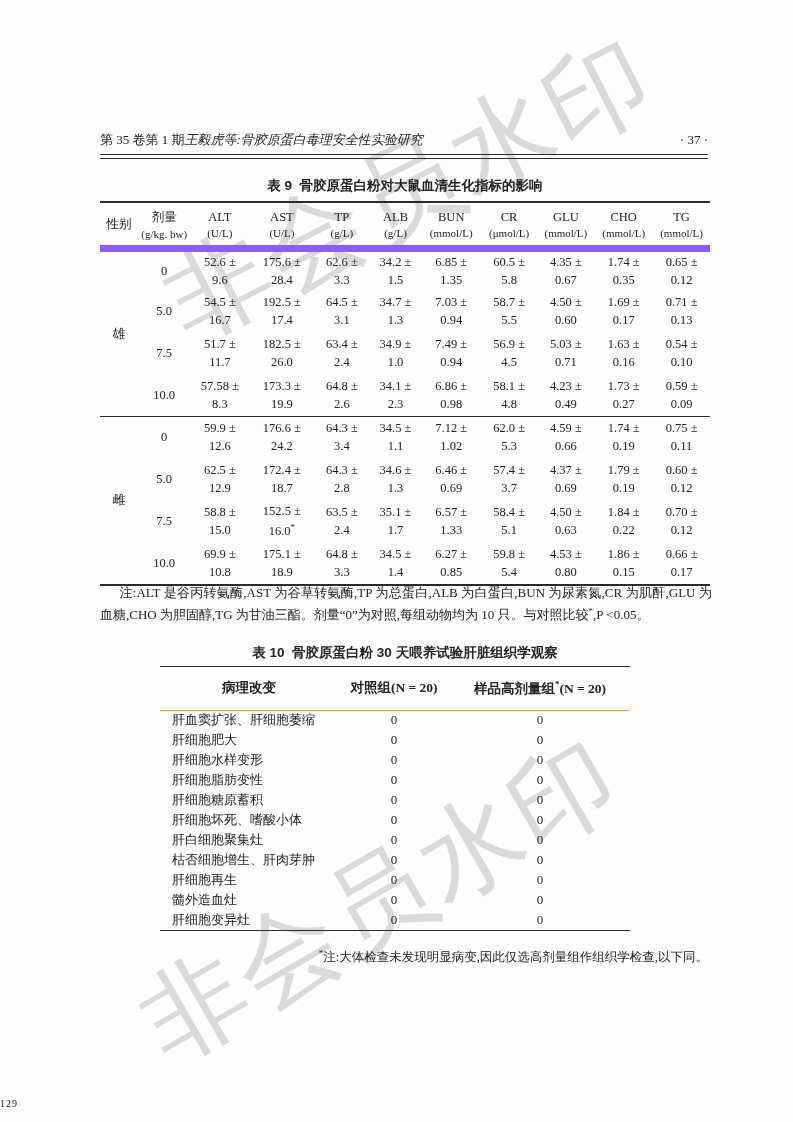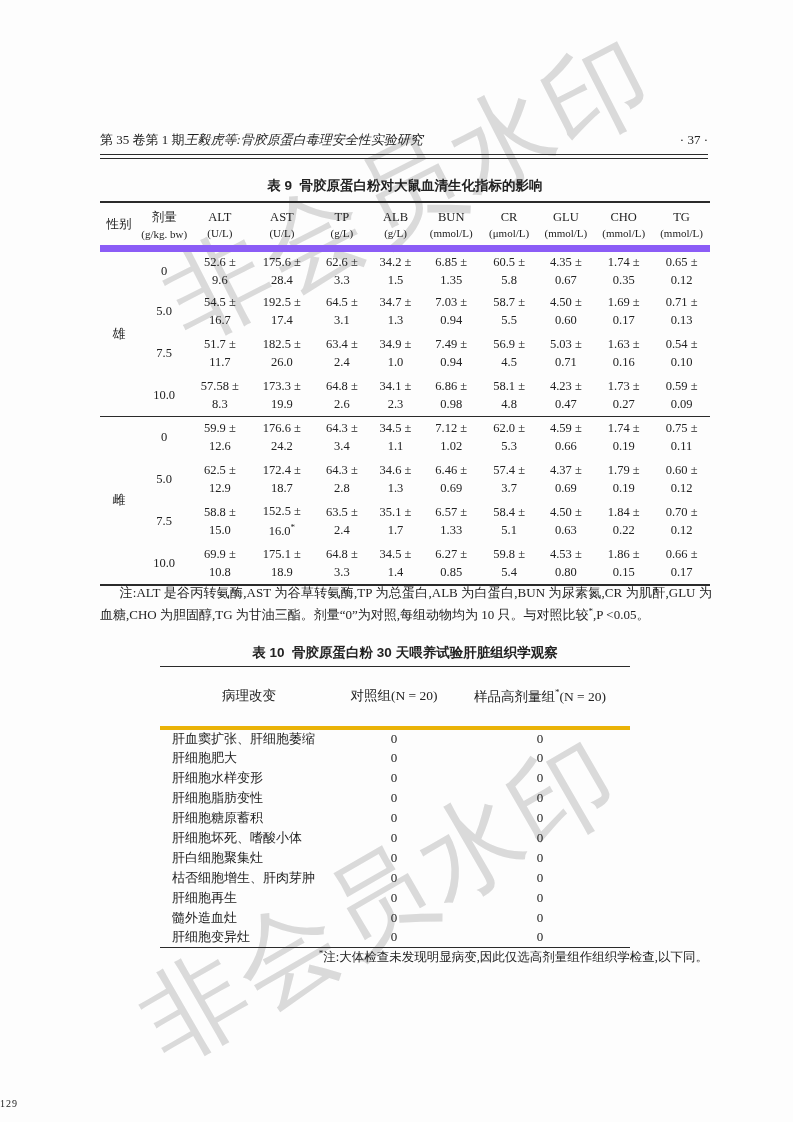--- a/index.html
+++ b/index.html
@@ -74,22 +74,22 @@
     font-size:13px; line-height:1.6; text-align:justify; text-indent:1.5em;
   }
 
   
   .table10 {
     position:absolute; left:160px; top:666px; width:470px;
     table-layout:fixed;
     border-top:1.5px solid #2a2a2a; border-bottom:1.5px solid #2a2a2a;
   }
   .table10 thead th {
-    font-weight:normal; font-size:13.5px; text-align:center;
-    padding:20px 0; border-bottom:4px solid #eab308;
+    font-weight:bold; font-size:13.5px; text-align:center;
+    padding:12px 0; border-bottom:1px solid #eab308;
   }
   .table10 thead th:first-child { text-align:center; }
   .table10 tbody td { height:20px; font-size:13px; vertical-align:middle; }
   .table10 tbody td.lbl { text-align:left; padding-left:12px; }
   .table10 tbody td.val { text-align:center; }
 
   .t10-foot {
     position:absolute; top:948px; left:148px; width:560px; font-size:12.5px;text-align:right;
   }
 
@@ -317,21 +317,21 @@
             <td>
               <div class="m">6.86 ±</div>
               <div class="s">0.98</div>
             </td>
             <td>
               <div class="m">58.1 ±</div>
               <div class="s">4.8</div>
             </td>
             <td>
               <div class="m">4.23 ±</div>
-              <div class="s">0.47</div>
+              <div class="s">0.49</div>
             </td>
             <td>
               <div class="m">1.73 ±</div>
               <div class="s">0.27</div>
             </td>
             <td>
               <div class="m">0.59 ±</div>
               <div class="s">0.09</div>
             </td>
           </tr>

